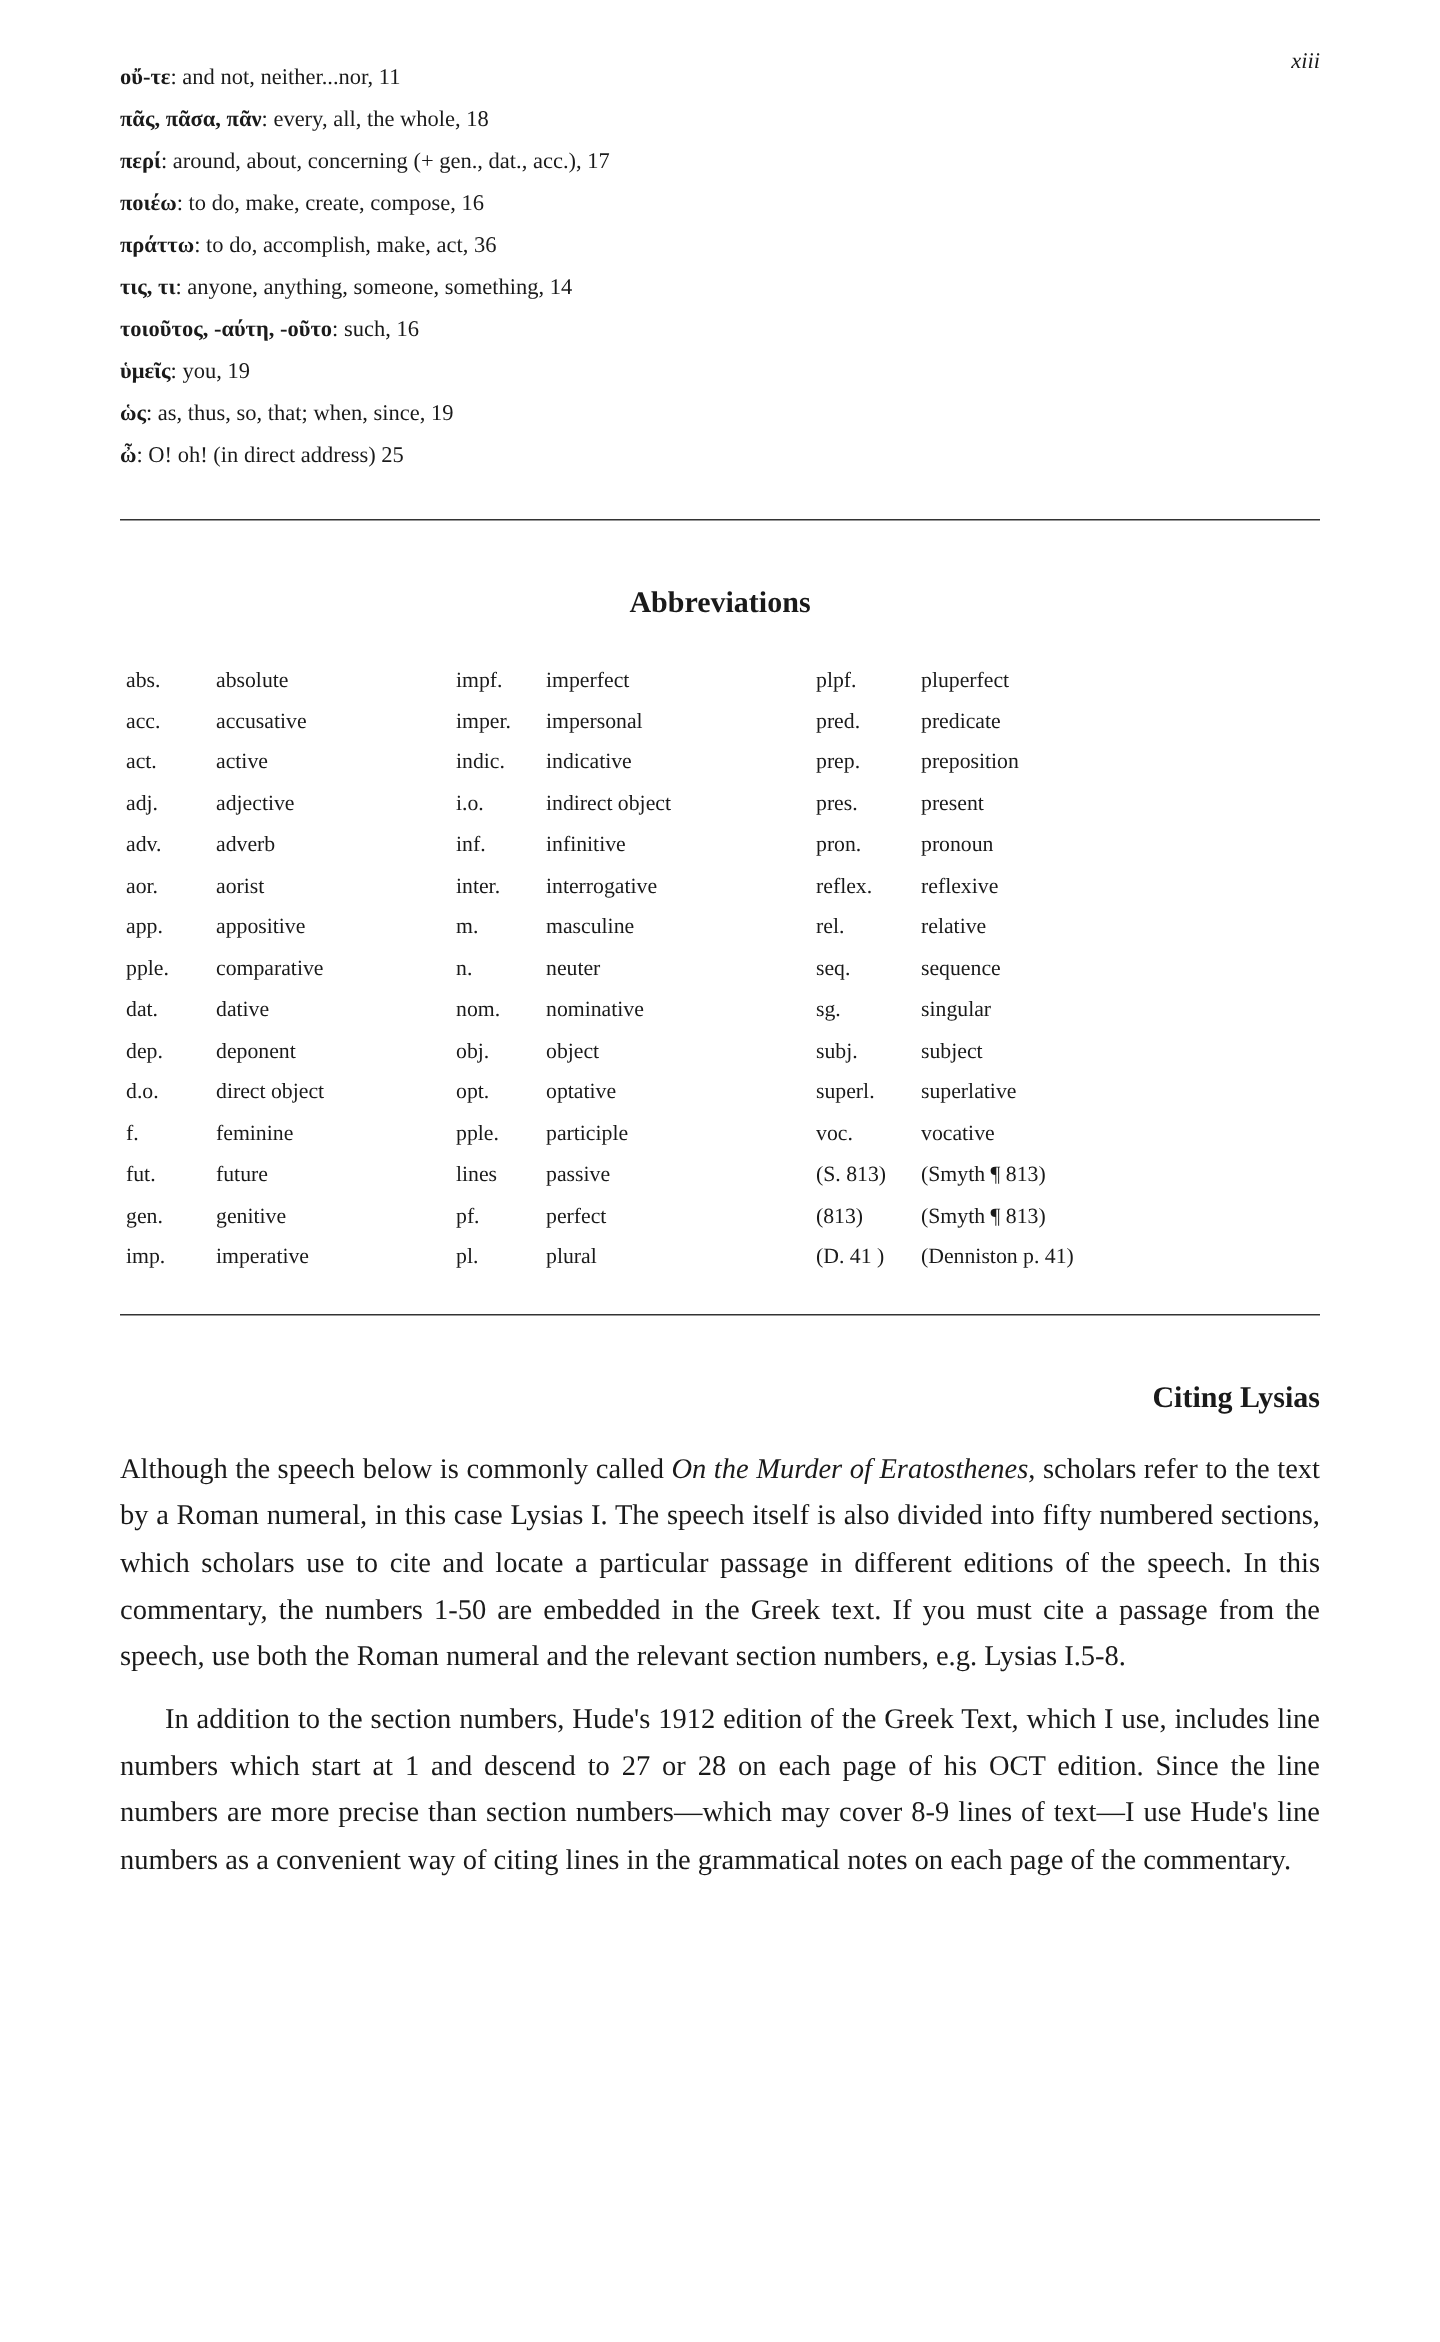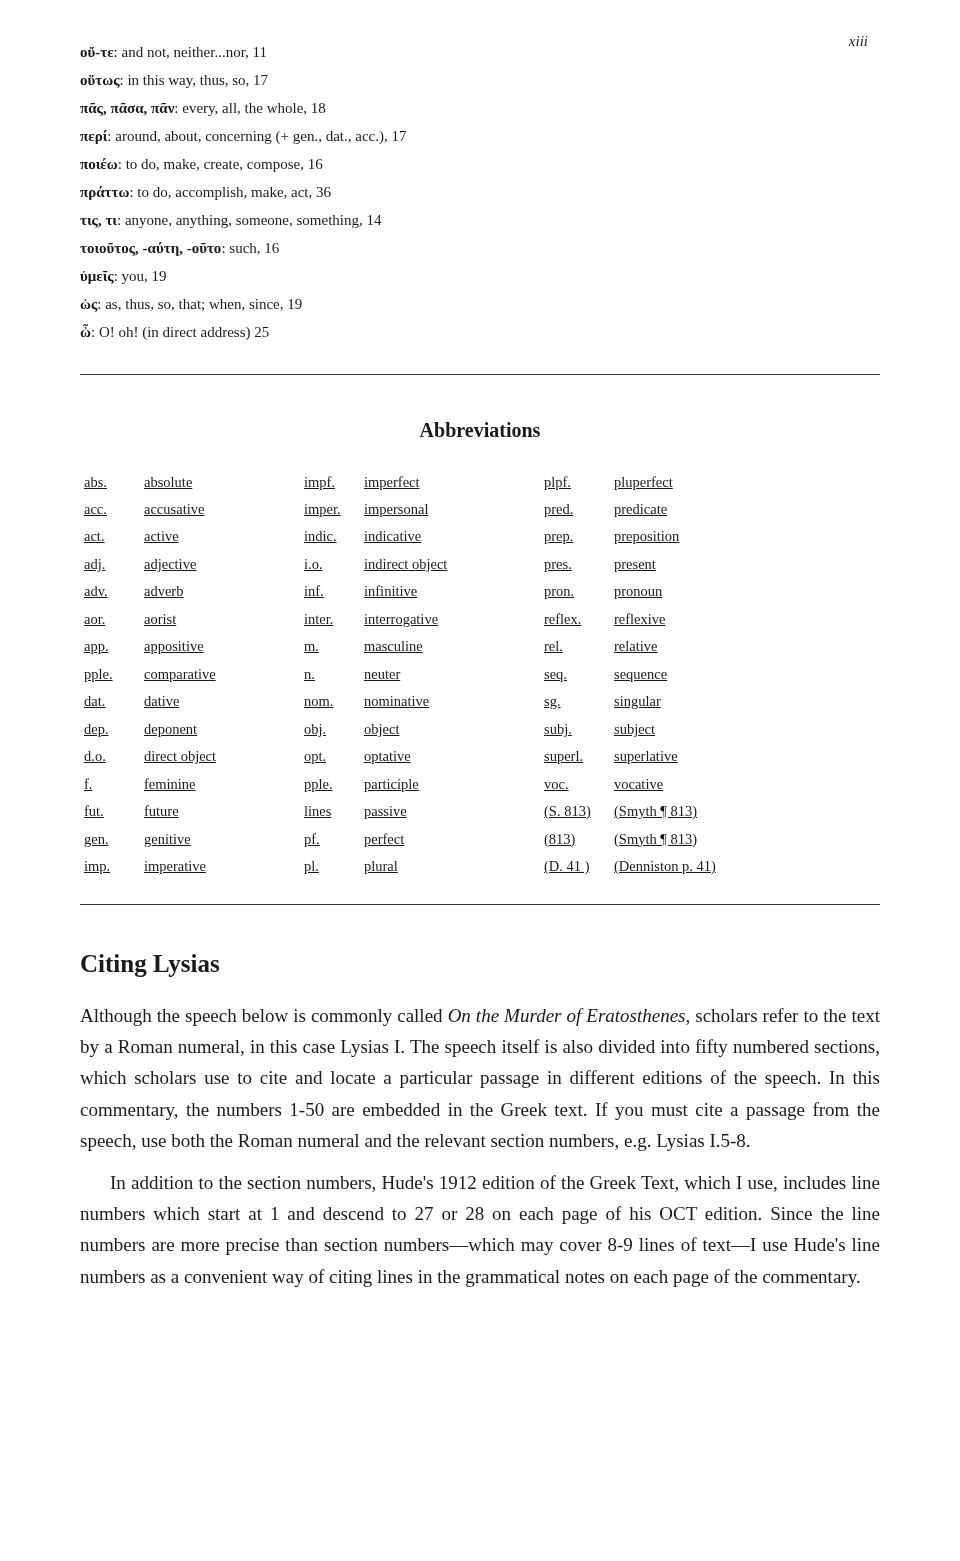--- a/index.html
+++ b/index.html
@@ -17,21 +17,21 @@
       min-height: 1561px;
       background: #ffffff;
       margin: 0 auto;
       padding: 40px 80px 60px 80px;
       position: relative;
     }
 
     .page-number {
       position: absolute;
       top: 30px;
-      right: 92px;
+      right: 80px;
       font-size: 15px;
       font-style: italic;
     }
 
     .intro-section {
       margin-bottom: 30px;
     }
 
     .intro-section p {
       margin-bottom: 4px;
@@ -57,21 +57,20 @@
       margin-bottom: 22px;
       font-family: "Times New Roman", Times, serif;
       margin-top: 40px;
     }
 
     .abbreviations-grid {
       display: grid;
       grid-template-columns: 60px 160px 60px 180px 70px 160px;
       gap: 0;
       margin-bottom: 10px;
-      text-decoration: underline;
     }
 
     .abbr-cell {
       padding: 2.5px 4px;
       font-size: 14.5px;
       line-height: 1.55;
     }
 
     .abbr-key {
       font-style: normal;
@@ -80,22 +79,22 @@
     .abbr-val {
       font-style: normal;
     }
 
     
     .citing-section {
       margin-top: 8px;
     }
 
     .citing-title {
-      text-align: left;
-      font-size: 25px;
+      text-align: right;
+      font-size: 20px;
       font-weight: bold;
       margin-bottom: 16px;
     }
 
     .citing-text {
       font-size: 19px;
       line-height: 1.65;
       text-align: justify;
       margin-bottom: 10px;
     }
@@ -110,21 +109,20 @@
   </style>
 </head>
 <body>
 
 <div class="page">
 
   <div class="page-number">xiii</div>
 
   <div class="intro-section">
     <p><span class="greek-word">οὔ-τε</span>: and not, neither...nor, 11</p>
-    <p><span class="greek-word">οὕτως</span>: in this way, thus, so, 17</p>
     <p><span class="greek-word">πᾶς, πᾶσα, πᾶν</span>: every, all, the whole, 18</p>
     <p><span class="greek-word">περί</span>: around, about, concerning (+ gen., dat., acc.), 17</p>
     <p><span class="greek-word">ποιέω</span>: to do, make, create, compose, 16</p>
     <p><span class="greek-word">πράττω</span>: to do, accomplish, make, act, 36</p>
     <p><span class="greek-word">τις, τι</span>: anyone, anything, someone, something, 14</p>
     <p><span class="greek-word">τοιοῦτος, -αύτη, -οῦτο</span>: such, 16</p>
     <p><span class="greek-word">ὑμεῖς</span>: you, 19</p>
     <p><span class="greek-word">ὡς</span>: as, thus, so, that; when, since, 19</p>
     <p><span class="greek-word">ὦ</span>: O! oh! (in direct address) 25</p>
   </div>

